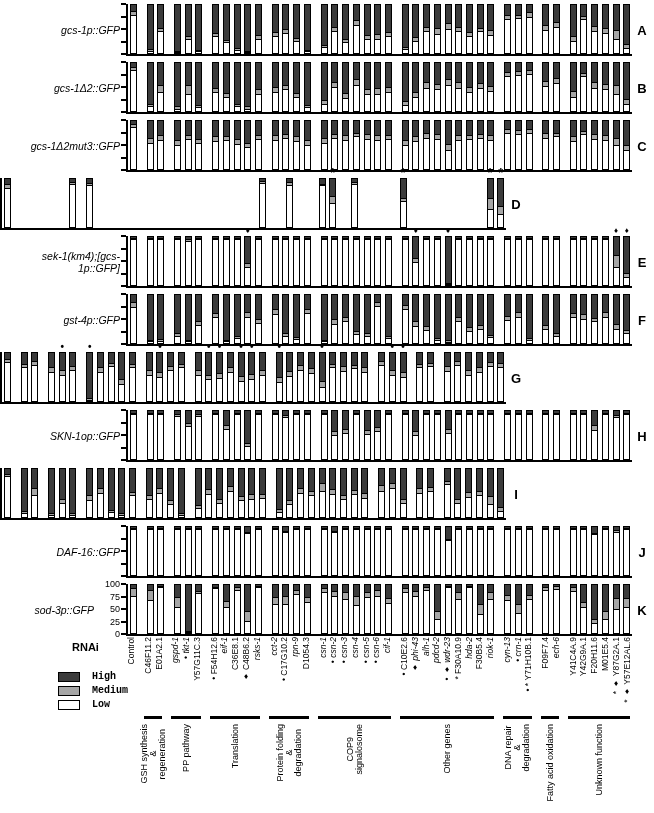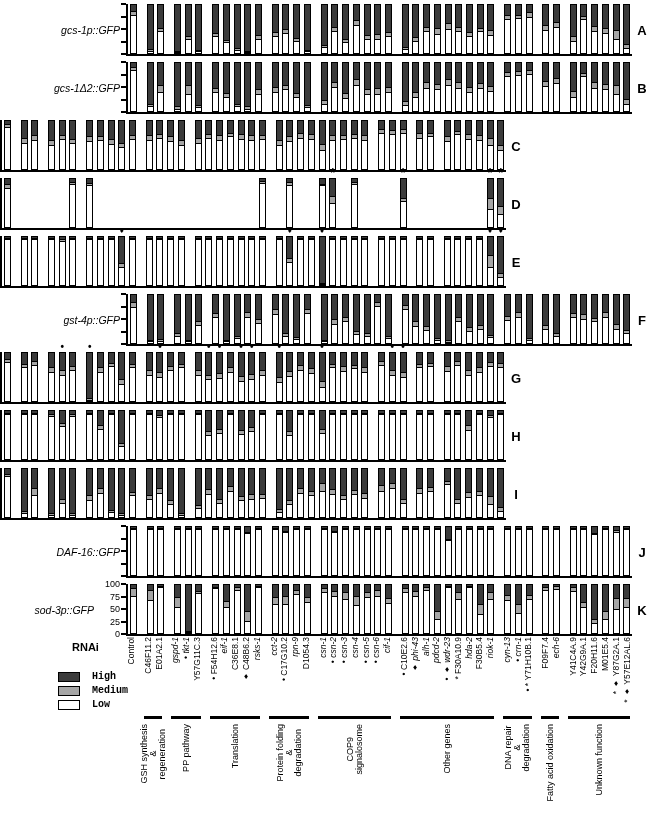--- a/index.html
+++ b/index.html
@@ -665,20 +665,21 @@
               <div class="seg" style="height: 75%; background: rgb(59, 59, 59);"></div>
               <div class="seg" style="height: 10%; background: rgb(166, 166, 166); border-top: 1px solid rgb(0, 0, 0);"></div>
               <div class="seg" style="height: 15%; background: rgb(255, 255, 255); border-top: 1px solid rgb(0, 0, 0);"></div>
             </div>
           </div>
         </div>
       </div>
       <div class="pletter">B</div>
     </div>
     <div class="prow">
+      <div class="rowlabel">gcs-1Δ2mut3::GFP</div>
       <div class="plot">
         <span class="tick" style="bottom: calc(0% - 1px);"></span>
         <span class="tick" style="bottom: calc(25% - 1px);"></span>
         <span class="tick" style="bottom: calc(50% - 1px);"></span>
         <span class="tick" style="bottom: calc(75% - 1px);"></span>
         <span class="tick" style="bottom: calc(100% - 1px);"></span>
         <div class="bars">
           <div class="slot">
             <div class="bar">
               <div class="seg" style="height: 6%; background: rgb(59, 59, 59);"></div>
@@ -1113,20 +1114,21 @@
               <div class="seg" style="height: 57%; background: rgb(59, 59, 59);"></div>
               <div class="seg" style="height: 15%; background: rgb(166, 166, 166); border-top: 1px solid rgb(0, 0, 0);"></div>
               <div class="seg" style="height: 28%; background: rgb(255, 255, 255); border-top: 1px solid rgb(0, 0, 0);"></div>
             </div>
           </div>
         </div>
       </div>
       <div class="pletter">D</div>
     </div>
     <div class="prow">
+      <div class="rowlabel">sek-1(km4);[gcs-1p::GFP]</div>
       <div class="plot">
         <span class="tick" style="bottom: calc(0% - 1px);"></span>
         <span class="tick" style="bottom: calc(25% - 1px);"></span>
         <span class="tick" style="bottom: calc(50% - 1px);"></span>
         <span class="tick" style="bottom: calc(75% - 1px);"></span>
         <span class="tick" style="bottom: calc(100% - 1px);"></span>
         <div class="bars">
           <div class="slot">
             <div class="bar">
               <div class="seg" style="height: 2%; background: rgb(59, 59, 59);"></div>
@@ -2075,20 +2077,21 @@
               <div class="seg" style="height: 20%; background: rgb(59, 59, 59);"></div>
               <div class="seg" style="height: 10%; background: rgb(166, 166, 166); border-top: 1px solid rgb(0, 0, 0);"></div>
               <div class="seg" style="height: 70%; background: rgb(255, 255, 255); border-top: 1px solid rgb(0, 0, 0);"></div>
             </div>
           </div>
         </div>
       </div>
       <div class="pletter">G</div>
     </div>
     <div class="prow">
+      <div class="rowlabel">SKN-1op::GFP</div>
       <div class="plot">
         <span class="tick" style="bottom: calc(0% - 1px);"></span>
         <span class="tick" style="bottom: calc(25% - 1px);"></span>
         <span class="tick" style="bottom: calc(50% - 1px);"></span>
         <span class="tick" style="bottom: calc(75% - 1px);"></span>
         <span class="tick" style="bottom: calc(100% - 1px);"></span>
         <div class="bars">
           <div class="slot">
             <div class="bar">
               <div class="seg" style="height: 4%; background: rgb(59, 59, 59);"></div>

